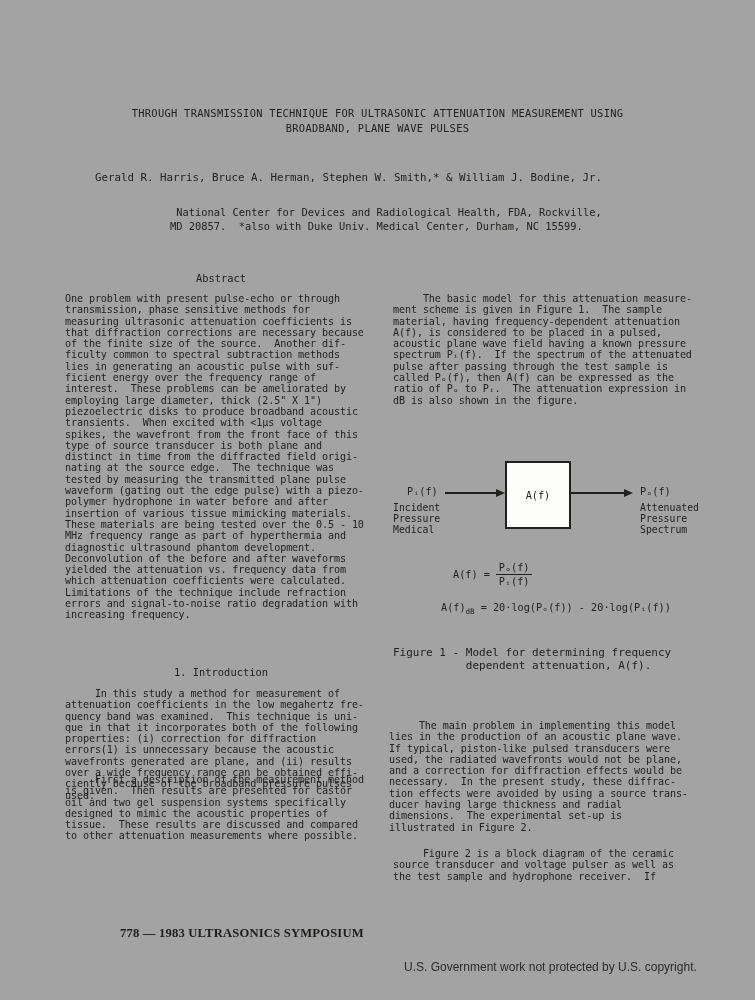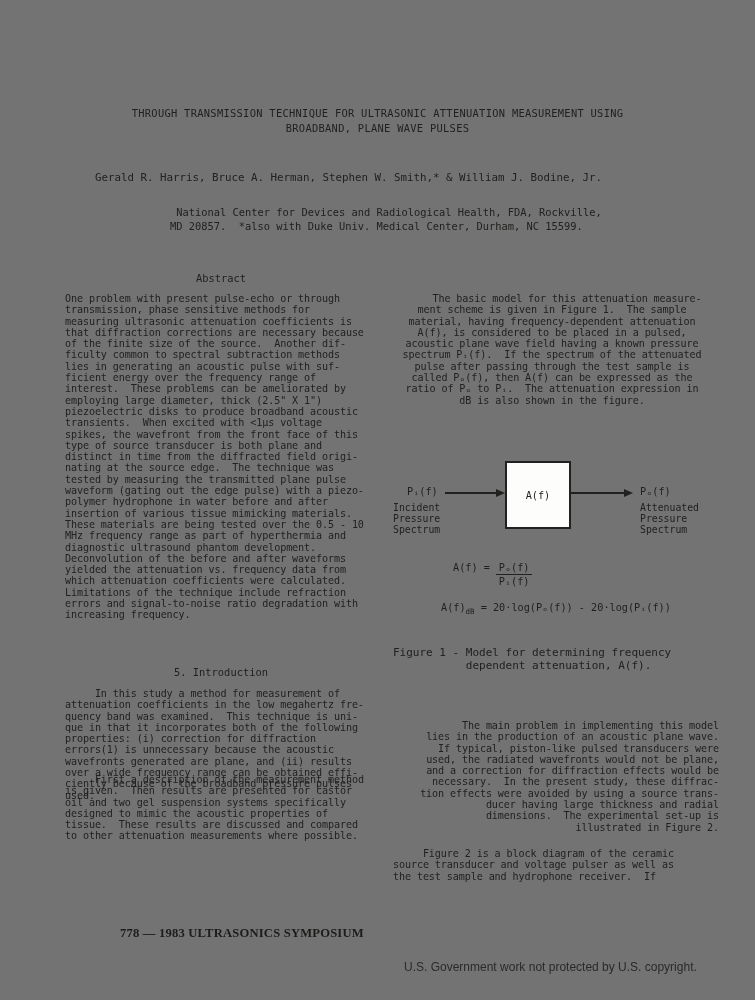--- a/index.html
+++ b/index.html
@@ -1,20 +1,20 @@
 <!DOCTYPE html>
 <html><head>
 <meta charset="utf-8">
 <style>
   html, body { margin: 0; padding: 0; background: #ffffff; }
   .page {
     position: relative;
     width: 755px;
     height: 1000px;
-    background: #737373;
+    background: #a3a3a3;
     overflow: hidden;
     font-family: "DejaVu Sans Mono", "DejaVu Sans", monospace;
     color: #222120;
   }
   .abs { position: absolute; }
   .pre { white-space: pre-wrap; }
 
   .title {
     top: 106px; left: 0; width: 755px;
     text-align: center;
@@ -61,21 +61,21 @@
   .harrow { position: absolute; height: 2px; background: #222120; }
   .harrow::after {
     content: ""; position: absolute; right: -8px; top: -3px;
     border-left: 9px solid #222120;
     border-top: 4px solid transparent;
     border-bottom: 4px solid transparent;
   }
 
   
   .equations { top: 562px; left: 393px; width: 318px; height: 80px; font-size: 10.2px; }
-  .eq1 { position: absolute; left: 60px; top: 0; display: inline-flex; }
+  .eq1 { position: absolute; left: 60px; top: 0; display: inline-flex; align-items: center; }
   .eq1-lhs { margin-right: 6px; }
   .frac { display: inline-flex; flex-direction: column; align-items: center; }
   .frac .num { padding: 0 3px 1px 3px; border-bottom: 1.5px solid #222120; }
   .frac .den { padding: 1px 3px 0 3px; }
   .eq2 { position: absolute; left: 48px; top: 40px; white-space: nowrap; }
   .eq2 .sub { font-size: 7.5px; vertical-align: -3px; }
 
   .fig1-caption {
     top: 646px; left: 393px;
     font-size: 11px; line-height: 13px;
@@ -133,78 +133,78 @@
 These materials are being tested over the 0.5 - 10
 MHz frequency range as part of hyperthermia and
 diagnostic ultrasound phantom development.
 Deconvolution of the before and after waveforms
 yielded the attenuation vs. frequency data from
 which attenuation coefficients were calculated.
 Limitations of the technique include refraction
 errors and signal-to-noise ratio degradation with
 increasing frequency.</div>
 
-  <div class="abs col-heading" style="left:65px; top:666px;">5.  Introduction</div>
+  <div class="abs col-heading" style="left:65px; top:666px;">1.  Introduction</div>
   <div class="abs body-text" style="left:65px; top:688px;">     In this study a method for measurement of
 attenuation coefficients in the low megahertz fre-
 quency band was examined.  This technique is uni-
 que in that it incorporates both of the following
 properties: (i) correction for diffraction
 errors(1) is unnecessary because the acoustic
 wavefronts generated are plane, and (ii) results
 over a wide frequency range can be obtained effi-
 ciently because of the broadband pressure pulses
 used.</div>
   <div class="abs body-text" style="left:65px; top:774px;">     First a description of the measurement method
 is given.  Then results are presented for castor
 oil and two gel suspension systems specifically
 designed to mimic the acoustic properties of
 tissue.  These results are discussed and compared
 to other attenuation measurements where possible.</div>
 
-  <div class="abs body-text" style="left:393px; top:293px;text-align:center;">     The basic model for this attenuation measure-
+  <div class="abs body-text" style="left:393px; top:293px;">     The basic model for this attenuation measure-
 ment scheme is given in Figure 1.  The sample
 material, having frequency-dependent attenuation
 A(f), is considered to be placed in a pulsed,
 acoustic plane wave field having a known pressure
 spectrum Pᵢ(f).  If the spectrum of the attenuated
 pulse after passing through the test sample is
 called Pₒ(f), then A(f) can be expressed as the
 ratio of Pₒ to Pᵢ.  The attenuation expression in
 dB is also shown in the figure.</div>
 
   <div class="abs fig1">
     <span class="fig-label" style="left:14px; top:31px;">Pᵢ(f)</span>
     <span class="harrow" style="left:52px; top:37px; width:52px;"></span>
     <div class="fig-box">A(f)</div>
     <span class="harrow" style="left:176px; top:37px; width:56px;"></span>
     <span class="fig-label" style="left:247px; top:31px;">Pₒ(f)</span>
     <span class="fig-caption-sm" style="left:0px; top:47px;">Incident
 Pressure
-Spectrum</span>
+Medical</span>
     <span class="fig-caption-sm" style="left:247px; top:47px;">Attenuated
 Pressure
 Spectrum</span>
   </div>
 
   <div class="abs equations">
     <span class="eq1">
       <span class="eq1-lhs">A(f) =</span>
       <span class="frac">
         <span class="num">Pₒ(f)</span>
         <span class="den">Pᵢ(f)</span>
       </span>
     </span>
     <span class="eq2"><span>A(f)</span><span class="sub">dB</span><span> = 20·log(Pₒ(f)) - 20·log(Pᵢ(f))</span></span>
   </div>
 
   <div class="abs fig1-caption">Figure 1 - Model for determining frequency
            dependent attenuation, A(f).</div>
 
-  <div class="abs body-text" style="left:401px; top:720px;text-align:right;">     The main problem in implementing this model
+  <div class="abs body-text" style="left:389px; top:720px;">     The main problem in implementing this model
 lies in the production of an acoustic plane wave.
 If typical, piston-like pulsed transducers were
 used, the radiated wavefronts would not be plane,
 and a correction for diffraction effects would be
 necessary.  In the present study, these diffrac-
 tion effects were avoided by using a source trans-
 ducer having large thickness and radial
 dimensions.  The experimental set-up is
 illustrated in Figure 2.</div>
   <div class="abs body-text" style="left:393px; top:848px;">     Figure 2 is a block diagram of the ceramic

